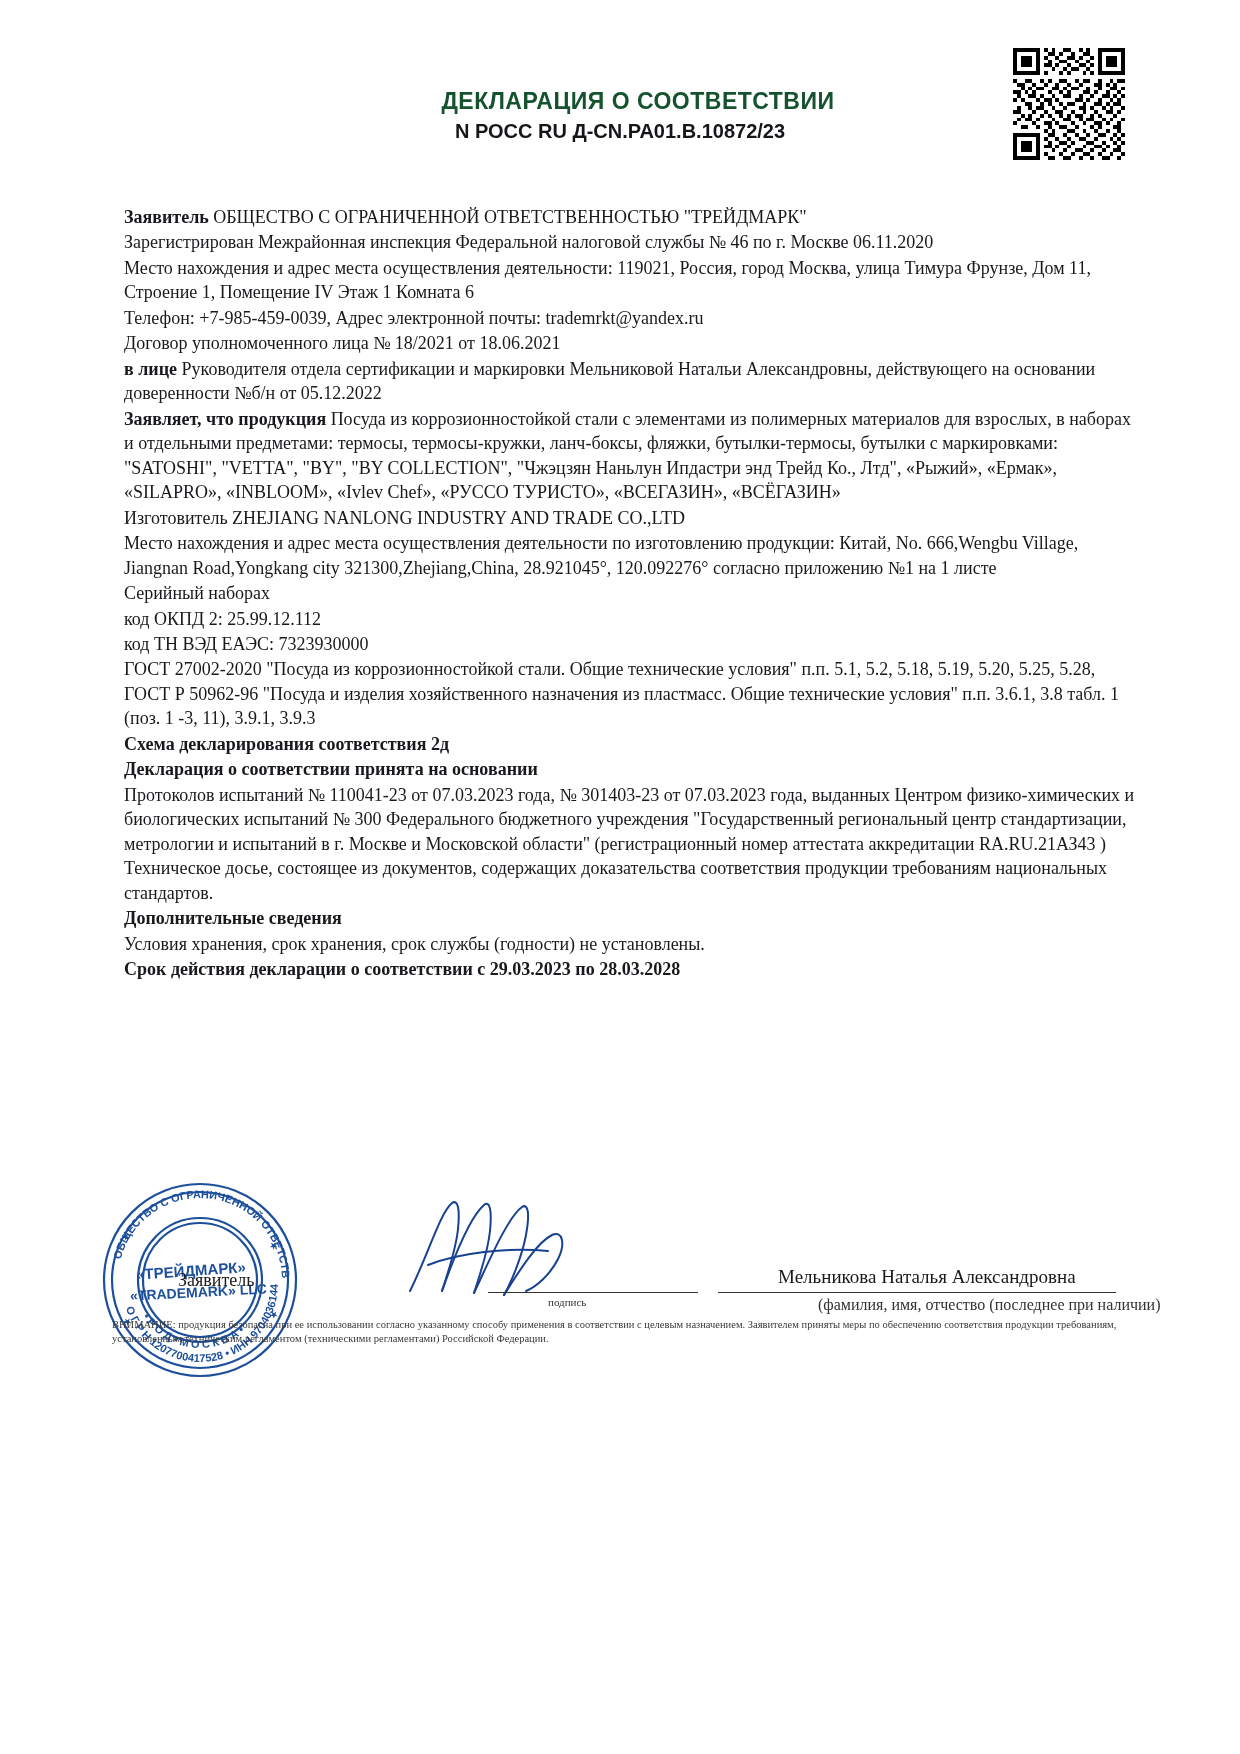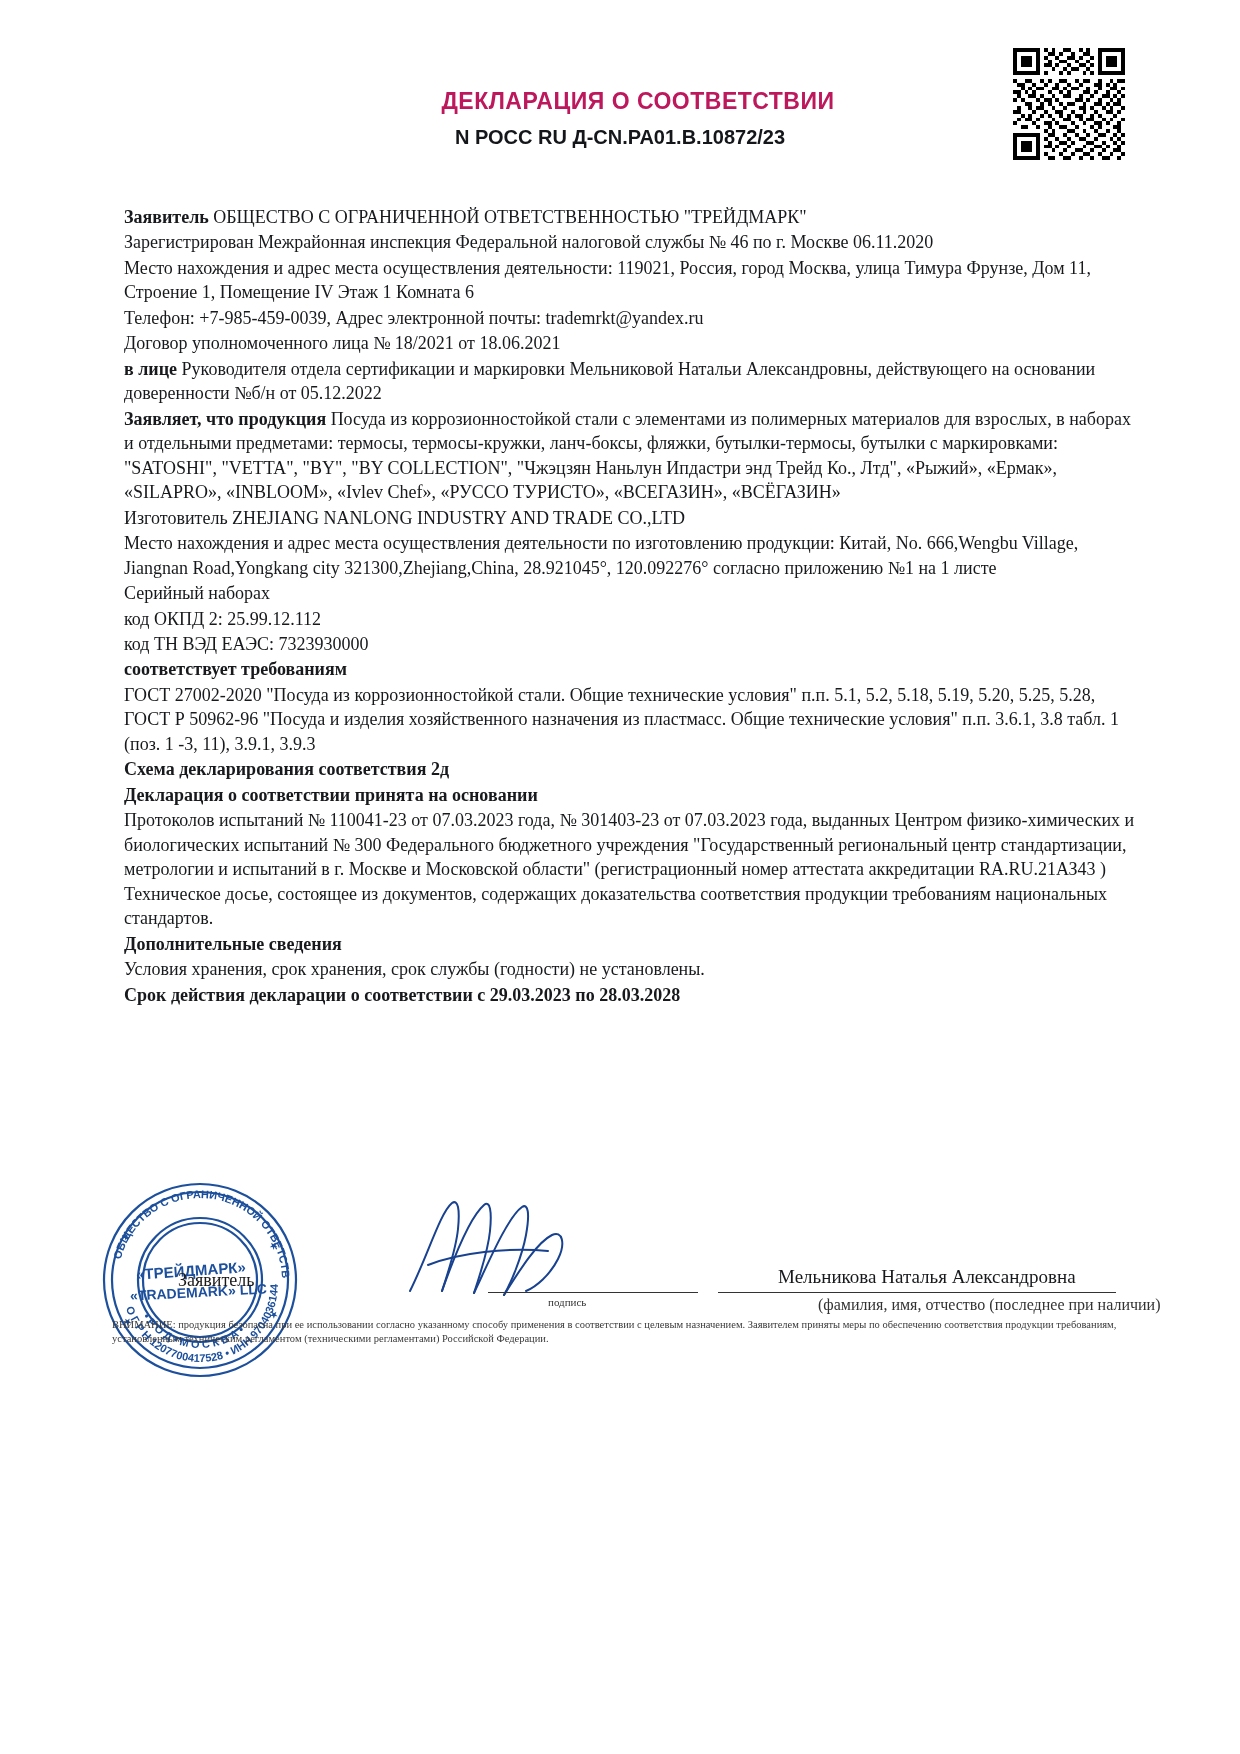--- a/index.html
+++ b/index.html
@@ -37,28 +37,28 @@
     left: 0;
     top: 88px;
     width: 1240px;
     text-align: center;
   }
   .title-line1 {
     font-family: "Liberation Sans", sans-serif;
     font-weight: bold;
     font-size: 23px;
     letter-spacing: 0.5px;
-    color: #be185d;
+    color: #14532d;
     padding-left: 36px;
   }
   .title-line2 {
     font-family: "Liberation Sans", sans-serif;
     font-weight: bold;
     font-size: 20px;
-    margin-top: 11px;
+    margin-top: 5px;
     color: #14161a;
   }
 
   
   .body-text {
     position: absolute;
     left: 124px;
     top: 205px;
     width: 1012px;
     font-size: 18px;
@@ -434,21 +434,20 @@
 
     <p>Место нахождения и адрес места осуществления деятельности по изготовлению продукции: Китай, No. 666,Wengbu Village, Jiangnan Road,Yongkang city 321300,Zhejiang,China, 28.921045°, 120.092276° согласно приложению №1 на 1 листе</p>
 
 
     <p>Серийный наборах</p>
 
     <p>код ОКПД 2: 25.99.12.112</p>
 
     <p>код ТН ВЭД ЕАЭС: 7323930000</p>
 
-    <p class="b">соответствует требованиям</p>
 
     <p>ГОСТ 27002-2020 "Посуда из коррозионностойкой стали. Общие технические условия" п.п. 5.1, 5.2, 5.18, 5.19, 5.20, 5.25, 5.28, ГОСТ Р 50962-96 "Посуда и изделия хозяйственного назначения из пластмасс. Общие технические условия" п.п. 3.6.1, 3.8 табл. 1 (поз. 1 -3, 11), 3.9.1, 3.9.3</p>
 
     <p class="b">Схема декларирования соответствия 2д</p>
 
     <p class="b">Декларация о соответствии принята на основании</p>
 
     <p>Протоколов испытаний № 110041-23 от 07.03.2023 года, № 301403-23 от 07.03.2023 года, выданных Центром физико-химических и биологических испытаний № 300 Федерального бюджетного учреждения "Государственный региональный центр стандартизации, метрологии и испытаний в г. Москве и Московской области" (регистрационный номер аттестата аккредитации RA.RU.21АЗ43 ) Техническое досье, состоящее из документов, содержащих доказательства соответствия продукции требованиям национальных стандартов.</p>
 
     <p class="b">Дополнительные сведения</p>

